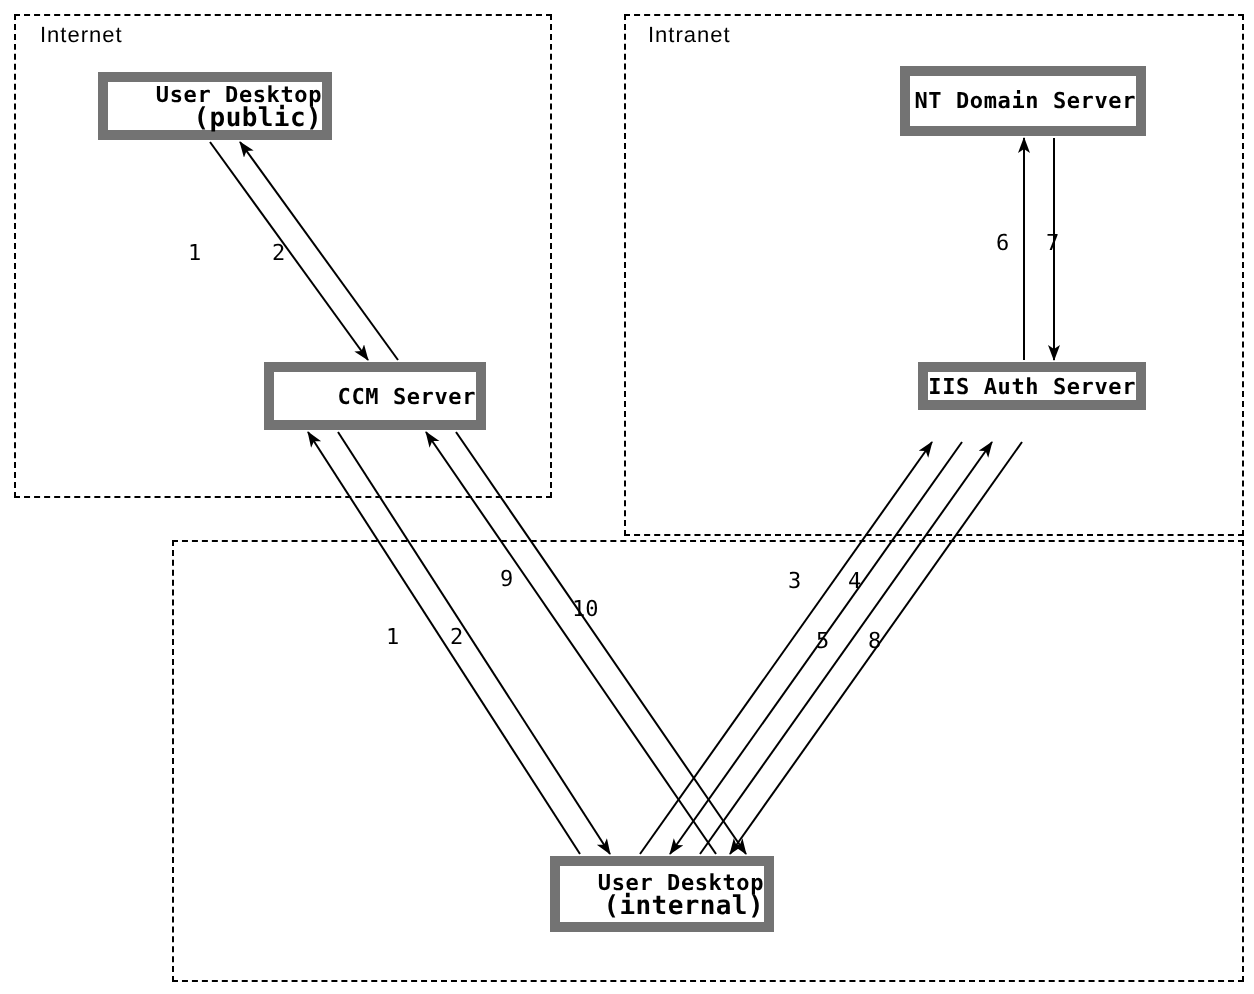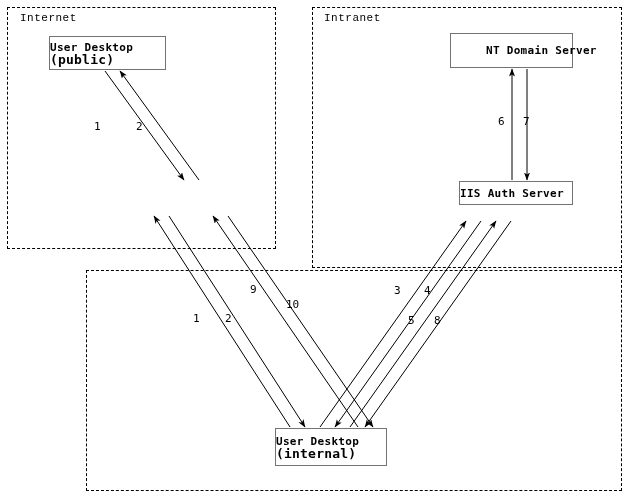--- a/index.html
+++ b/index.html
@@ -22,34 +22,34 @@
     width: 627px;
     height: 497px;
   }
   .zone {
     position: absolute;
     border: 1px dashed #000000;
     box-sizing: border-box;
   }
   .zone-label {
     position: absolute;
-    font-family: Liberation Mono, monospace;
+    font-family: Liberation Sans, sans-serif;
     font-size: 11px;
     color: #000000;
     letter-spacing: 0.5px;
     white-space: nowrap;
   }
   .node {
     position: absolute;
-    border: 1px solid #737373;
+    border: 5px solid #737373;
     background: #ffffff;
     box-sizing: border-box;
     display: flex;
     flex-direction: column;
-    align-items: flex-start;
+    align-items: flex-end;
     justify-content: center;
     z-index: 5;
   }
   .node-title {
     font-family: "DejaVu Sans Mono", "Liberation Mono", monospace;
     font-size: 11px;
     font-weight: bold;
     color: #000000;
     letter-spacing: 0.3px;
     white-space: nowrap;
@@ -105,20 +105,23 @@
   <div class="zone" id="zone-2" style="left: 86px; top: 270px; width: 536px; height: 221px;"></div>
 
   <div class="zone-label" id="zonelabel-0" style="left: 20px; top: 12px;">Internet</div>
   <div class="zone-label" id="zonelabel-1" style="left: 324px; top: 12px; text-align: right;">Intranet</div>
 
   <div class="node" id="node-0" style="left: 49px; top: 36px; width: 117px; height: 34px;">
     <div class="node-title">User Desktop</div>
     <div class="node-sub">(public)</div>
   </div>
 
+  <div class="node" id="node-1" style="left: 132px; top: 181px; width: 111px; height: 34px;">
+    <div class="node-title">CCM Server</div>
+  </div>
 
   <div class="node" id="node-2" style="left: 450px; top: 33px; width: 123px; height: 35px; padding-left: 35px;">
     <div class="node-title">NT Domain Server</div>
   </div>
 
   <div class="node" id="node-3" style="left: 459px; top: 181px; width: 114px; height: 24px;">
     <div class="node-title">IIS Auth Server</div>
   </div>
 
   <div class="node" id="node-4" style="left: 275px; top: 428px; width: 112px; height: 38px;">

